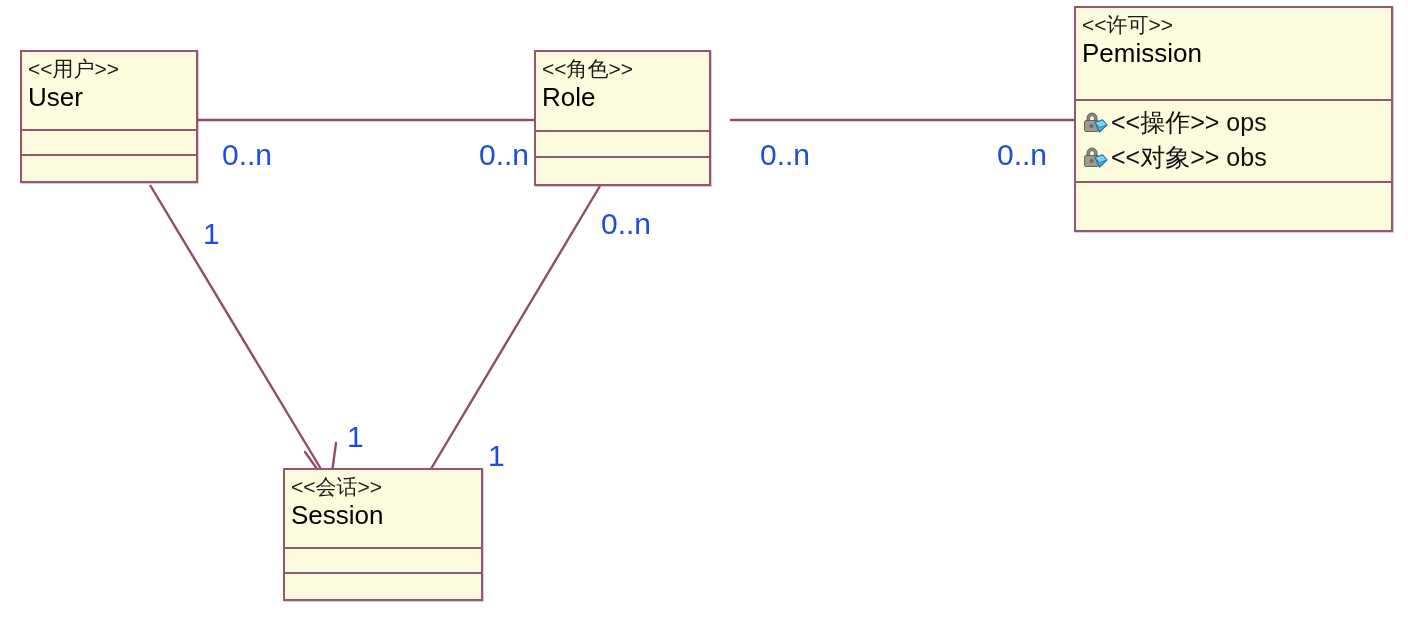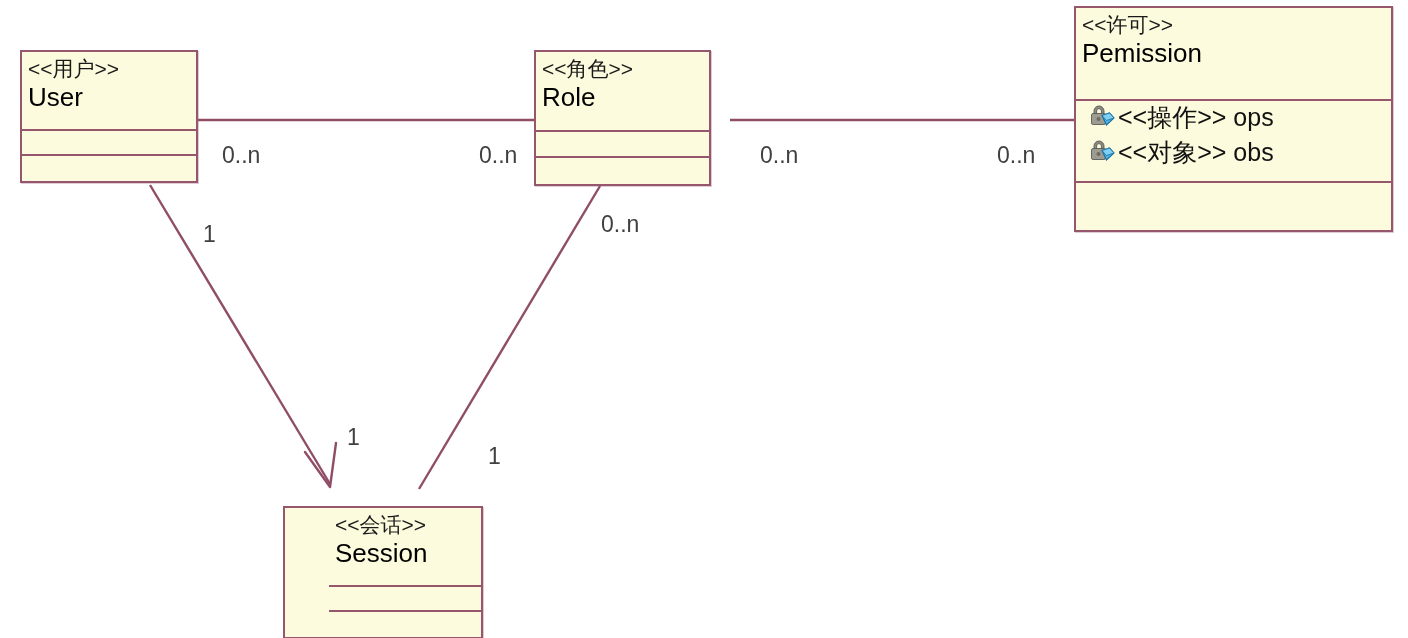--- a/index.html
+++ b/index.html
@@ -60,45 +60,45 @@
     background: #fdfbdd;
   }
   .uml-attrs {
     box-sizing: border-box;
     border-top: 2px solid #96566e;
     background: #fdfbdd;
     padding: 1px 0 2px 0;
   }
   .attr-row {
     display: flex;
-    align-items: flex-start;
+    align-items: flex-end;
     height: 35px;
-    padding-left: 11px;
+    padding-left: 4px;
     white-space: nowrap;
   }
   .attr-text {
     font-size: 25px;
     line-height: 30px;
     color: #111111;
   }
   .vis-icon {
     flex: 0 0 auto;
     width: 30px;
     height: 28px;
     margin-right: 1px;
     position: relative;
     display: inline-block;
   }
 
   
   .multiplicity {
     position: absolute;
-    font-size: 23px;
+    font-size: 30px;
     line-height: 26px;
-    color: #404040;
+    color: #1d4ed8;
     white-space: nowrap;
   }
 </style>
 </head>
 <body>
 
 <div id="diagram-canvas">
 
   <svg id="edge-layer" viewBox="0 0 1408 638" width="1408" height="638">
 
@@ -157,21 +157,21 @@
             <path d="M15 13.5 L22.5 11 L27 16 L19.5 23 z" fill="#4db6e6" stroke="#1a6f9e" stroke-width="1.1"></path>
             <path d="M15 13.5 L22.5 11 L27 16 L19.5 18.5 z" fill="#7fd0f2" stroke="#1a6f9e" stroke-width="0.8"></path>
           </svg>
         </span>
         <span class="attr-text">&lt;&lt;对象&gt;&gt; obs</span>
       </div>
     </div>
     <div class="uml-compartment" style="height:49px;"></div>
   </div>
 
-  <div class="uml-class" style="left:283px; top:506px; width:200px; height:133px;padding-left:44px;">
+  <div class="uml-class" style="left:283px; top:468px; width:200px; height:133px;">
     <div class="uml-header" style="height:77px;">
       <span class="stereotype">&lt;&lt;会话&gt;&gt;</span>
       <span class="class-name">Session</span>
     </div>
     <div class="uml-compartment" style="height:25px;"></div>
     <div class="uml-compartment" style="height:27px;"></div>
   </div>
 
   <span class="multiplicity" style="left:222px; top:142px;">0..n</span>
   <span class="multiplicity" style="left:479px; top:142px;">0..n</span>

